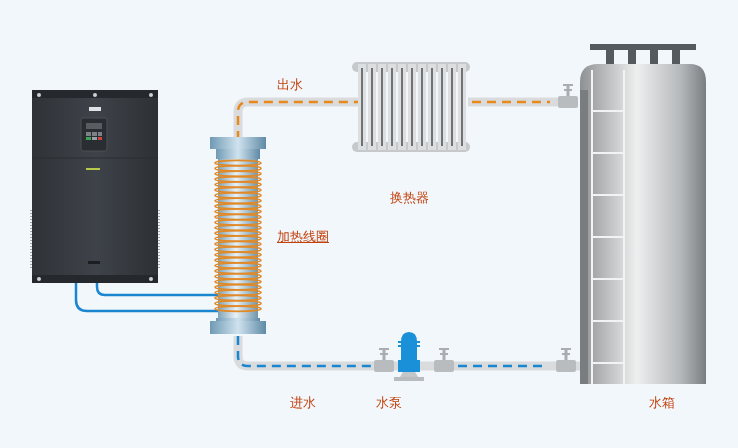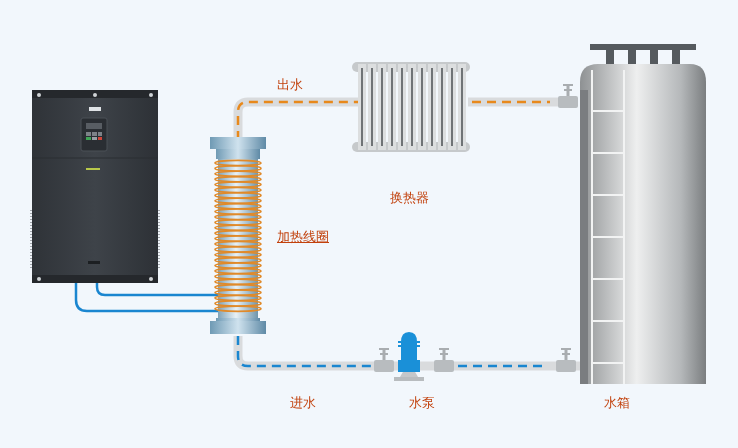--- a/index.html
+++ b/index.html
@@ -204,14 +204,14 @@
         <rect x="593" y="320" width="30" height="2" fill="#f2f3f3"></rect>
         <rect x="593" y="362" width="30" height="2" fill="#f2f3f3"></rect>
       </g>
   </g>
 </svg>
 
 <div class="lbl" style="left:277px;top:76px;">出水</div>
 <div class="lbl" style="left:390px;top:161px;margin-top:28px;">换热器</div>
 <div class="lbl" style="left:277px;top:228px;text-decoration:underline;">加热线圈</div>
 <div class="lbl" style="left:290px;top:394px;">进水</div>
-<div class="lbl" style="left:409px;top:394px;">水泵</div>
-<div class="lbl" style="left:604px;top:394px;">水箱</div>
+<div class="lbl" style="left:376px;top:394px;">水泵</div>
+<div class="lbl" style="left:649px;top:394px;">水箱</div>
 
 </body></html>

